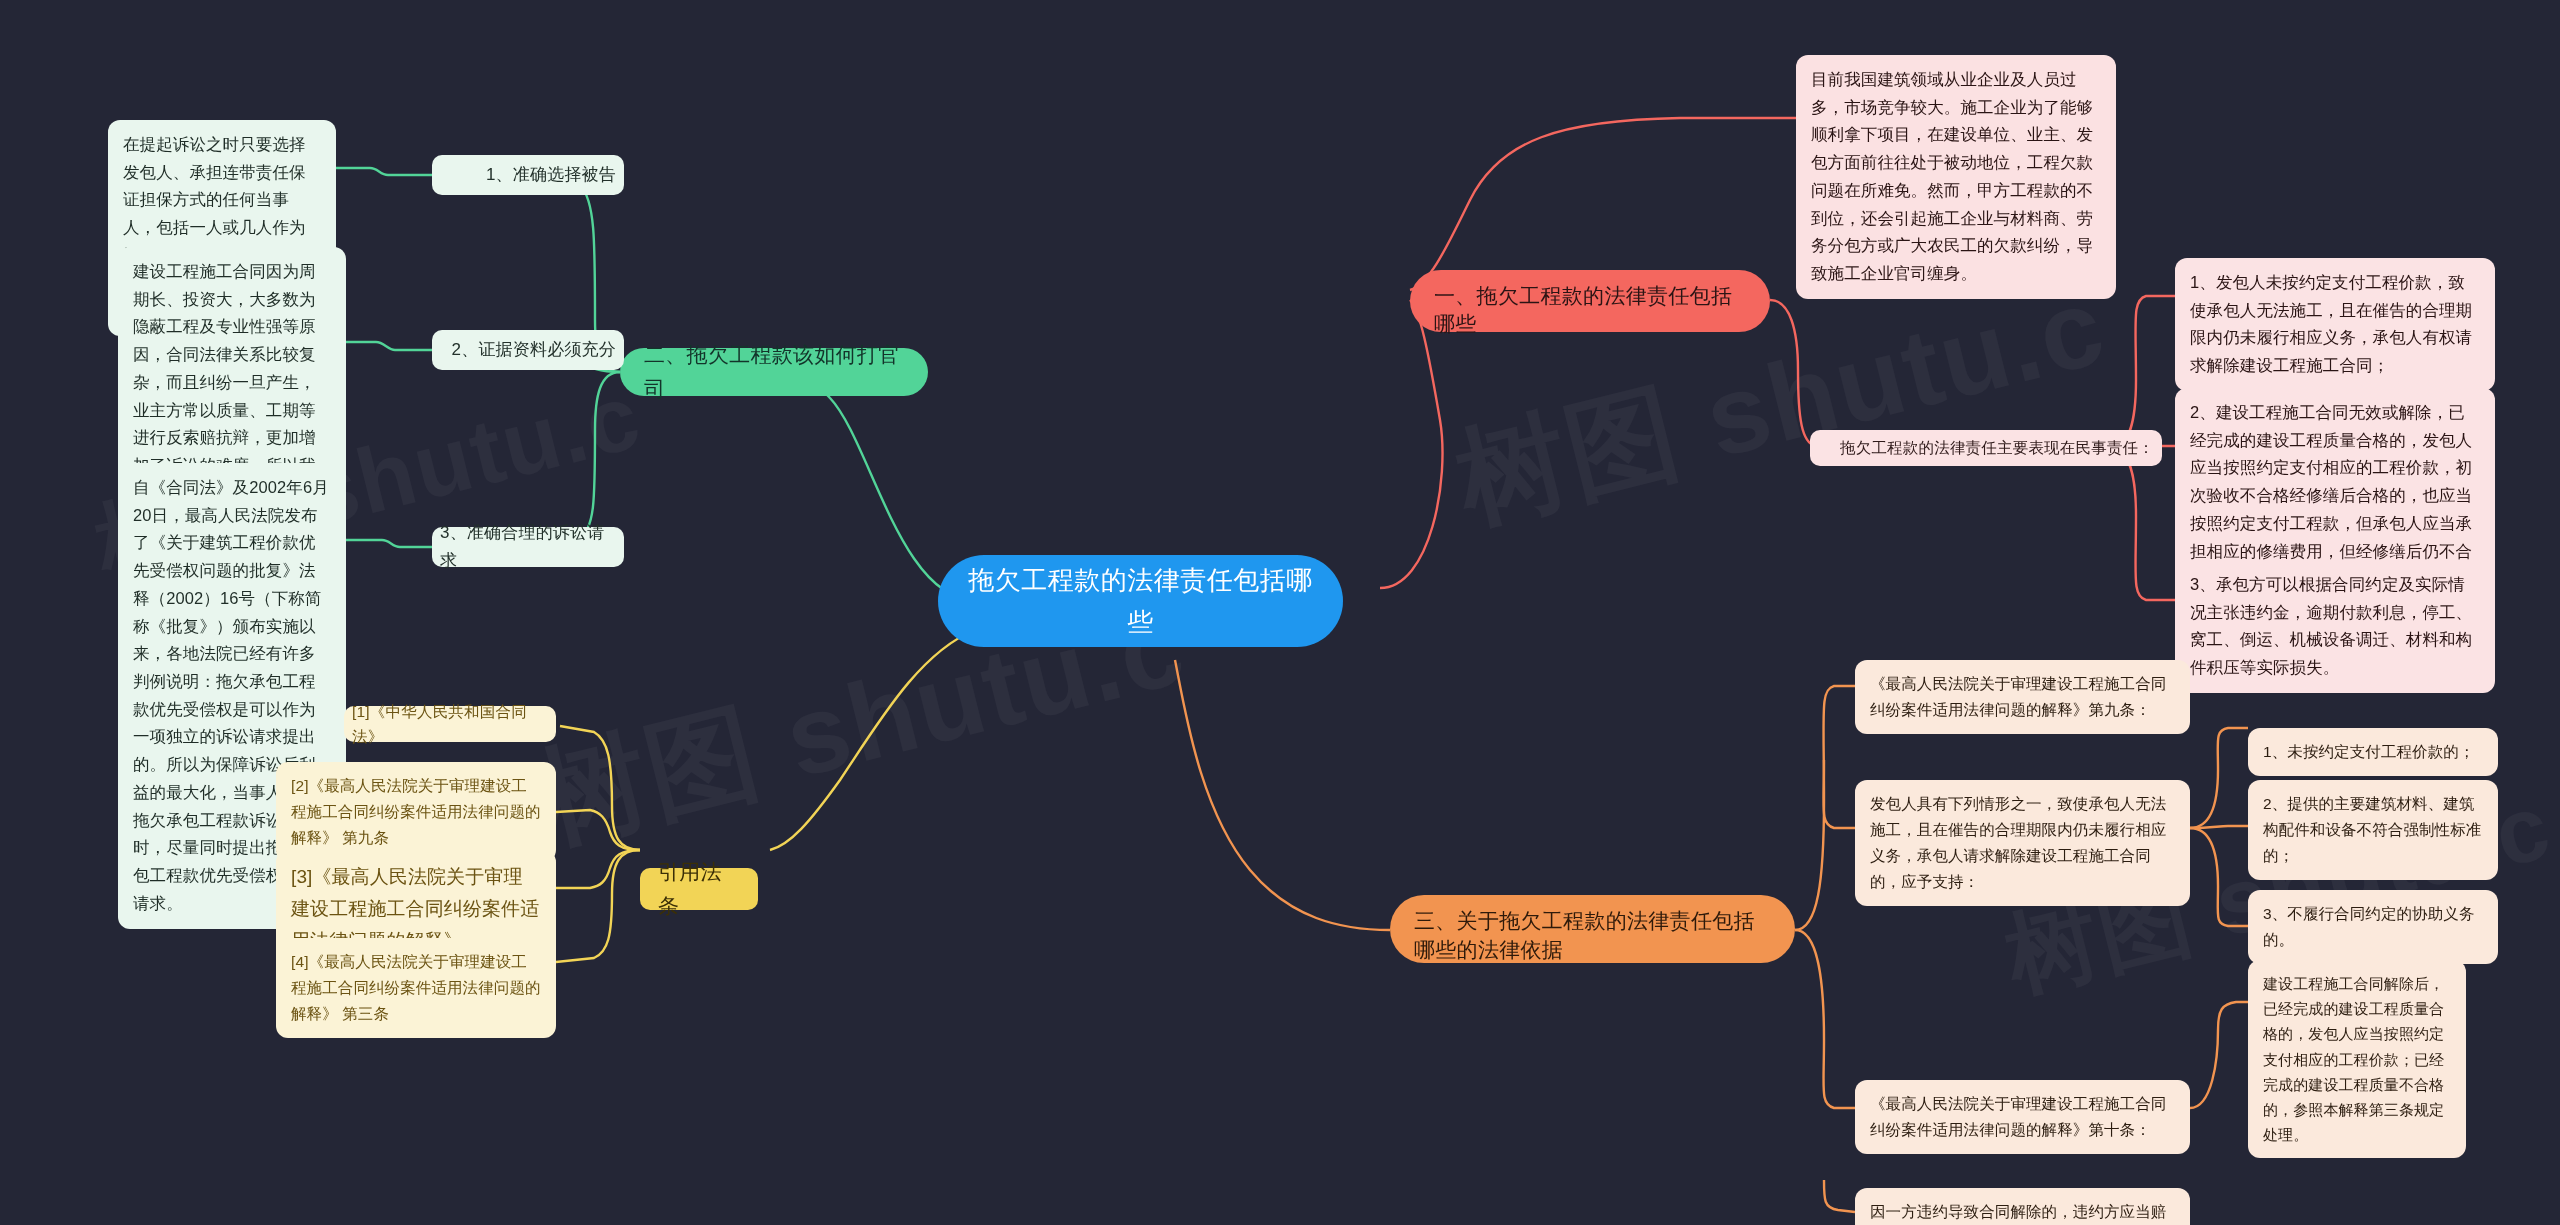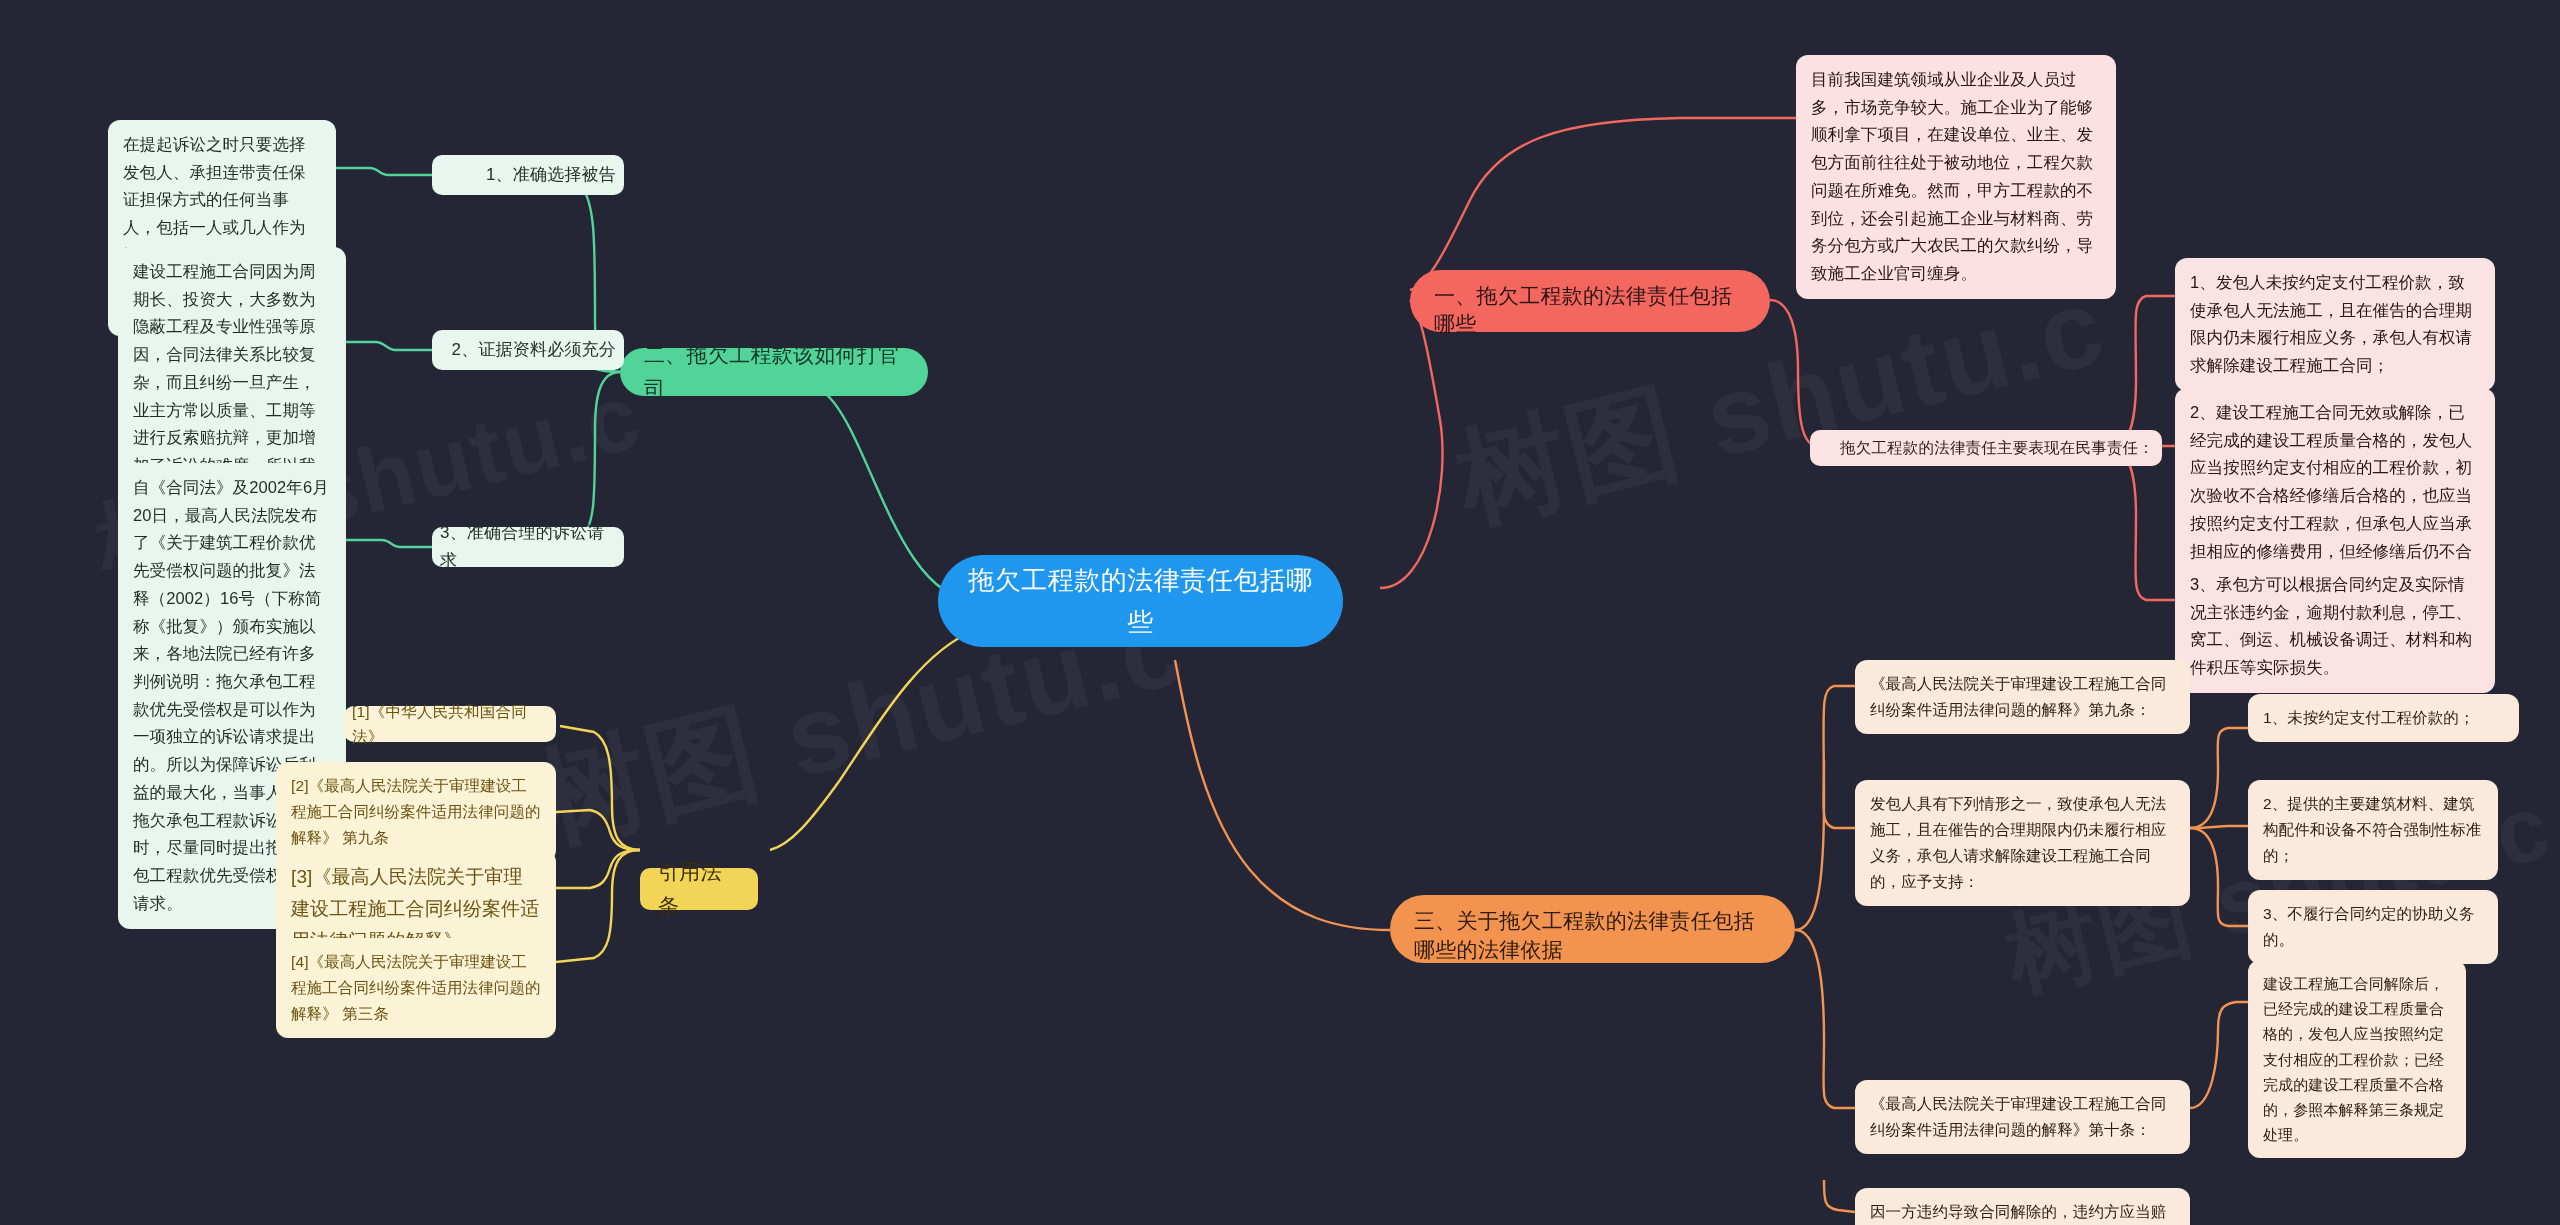--- a/index.html
+++ b/index.html
@@ -214,18 +214,18 @@
   </div>
 
   <div class="node leaf orangelite" style="left:1855px; top:660px; width:335px; font-size:15.5px;">《最高人民法院关于审理建设工程施工合同纠纷案件适用法律问题的解释》第九条：</div>
 
   <div class="node leaf orangelite" style="left:1855px; top:780px; width:335px; font-size:15.5px;">发包人具有下列情形之一，致使承包人无法施工，且在催告的合理期限内仍未履行相应义务，承包人请求解除建设工程施工合同的，应予支持：</div>
 
   <div class="node leaf orangelite" style="left:1855px; top:1080px; width:335px; font-size:15.5px;">《最高人民法院关于审理建设工程施工合同纠纷案件适用法律问题的解释》第十条：</div>
 
   <div class="node leaf orangelite" style="left:1855px; top:1188px; width:335px; font-size:15.5px;">因一方违约导致合同解除的，违约方应当赔偿因此而给对方造成的损失。</div>
 
-  <div class="node leaf orangelite" style="left:2248px; top:694px; width:271px; font-size:15.5px;">1、未按约定支付工程价款的；</div>
+  <div class="node leaf orangelite" style="left:2248px; top:728px; width:250px; font-size:15.5px;">1、未按约定支付工程价款的；</div>
   <div class="node leaf orangelite" style="left:2248px; top:780px; width:250px; font-size:15.5px;">2、提供的主要建筑材料、建筑构配件和设备不符合强制性标准的；</div>
   <div class="node leaf orangelite" style="left:2248px; top:890px; width:250px; font-size:15.5px;">3、不履行合同约定的协助义务的。</div>
   <div class="node leaf orangelite" style="left:2248px; top:960px; width:218px; font-size:15px;">建设工程施工合同解除后，已经完成的建设工程质量合格的，发包人应当按照约定支付相应的工程价款；已经完成的建设工程质量不合格的，参照本解释第三条规定处理。</div>
 
 </div>
 
 </body></html>

